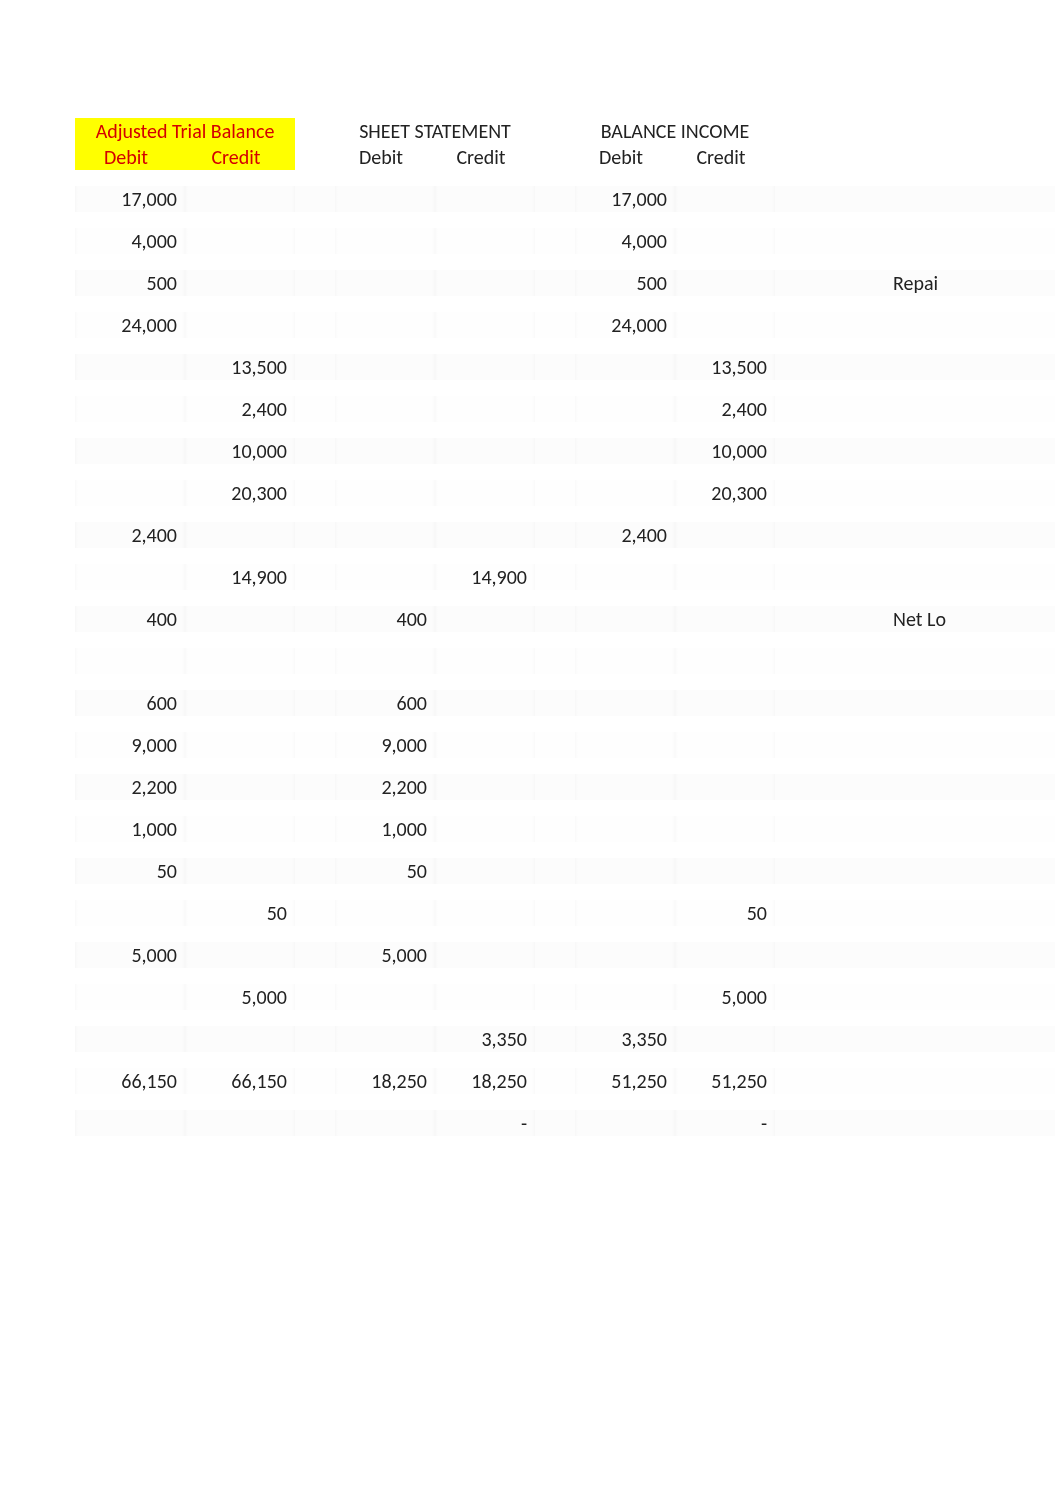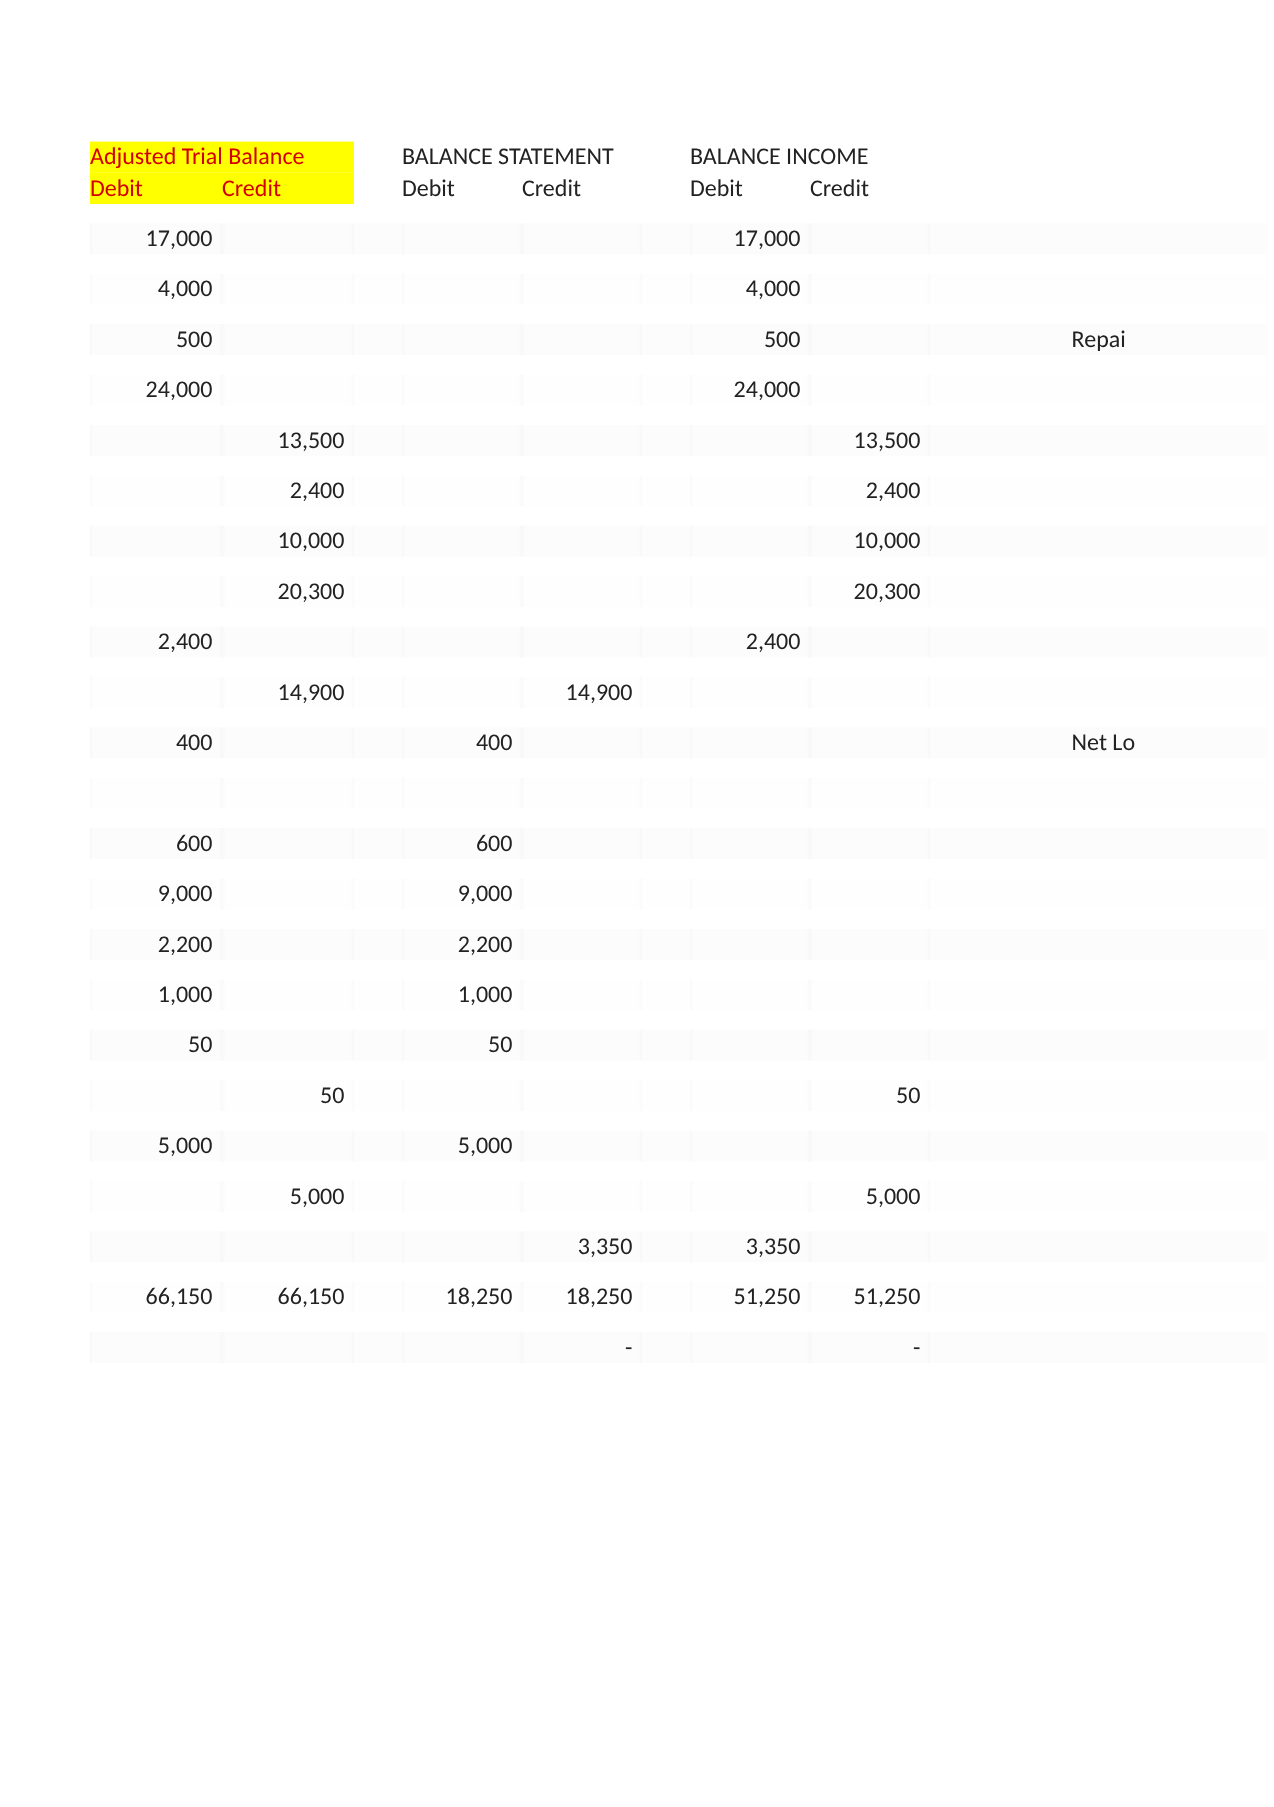--- a/index.html
+++ b/index.html
@@ -33,29 +33,30 @@
     .c-is-d  { width: 100px; text-align: right; padding-right: 8px; }
     .c-is-c  { width: 100px; text-align: right; padding-right: 8px; }
     .c-gap2  { width: 40px; }
     .c-bs-d  { width: 100px; text-align: right; padding-right: 8px; }
     .c-bs-c  { width: 100px; text-align: right; padding-right: 8px; }
     .c-gap3  { width: 110px; }
     .c-side  { width: 120px; text-align: left; padding-left: 8px; white-space: nowrap; }
 
     
     .grp {
+      text-align: center;
       font-weight: 400;
     }
     .grp.hl {
       background: #ffff00;
       color: #d30000;
       font-weight: 400;
     }
     .sub {
-      text-align: left;
+      text-align: center;
     }
     .sub.hl {
       background: #ffff00;
       color: #d30000;
       font-weight: 400;
     }
 
     
     .data .c-atb-d, .data .c-atb-c,
     .data .c-is-d, .data .c-is-c,
@@ -78,21 +79,21 @@
     .gh .pair.bs { width: 200px; }
   </style>
 </head>
 <body>
 
 <div class="sheet">
 
   <div class="row gh">
     <div class="pair grp hl">Adjusted Trial Balance</div>
     <div class="c-gap1"></div>
-    <div class="pair is grp">BALANCE STATEMENT</div>
+    <div class="pair is grp">SHEET STATEMENT</div>
     <div class="c-gap2"></div>
     <div class="pair bs grp">BALANCE INCOME</div>
     <div class="c-gap3"></div>
     <div class="c-side"></div>
   </div>
 
   <div class="row">
     <div class="c-atb-d sub hl">Debit</div>
     <div class="c-atb-c sub hl">Credit</div>
     <div class="c-gap1"></div>

